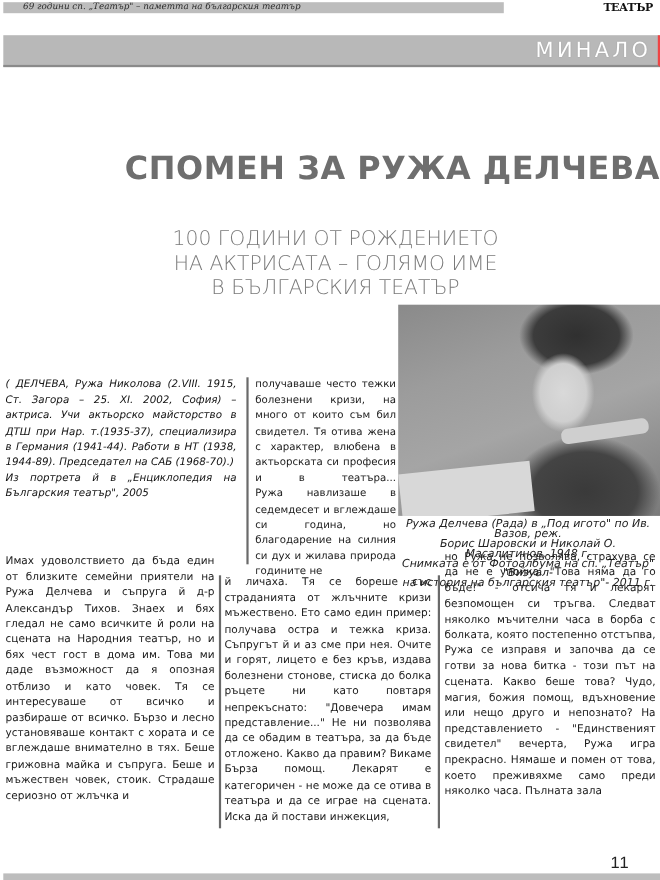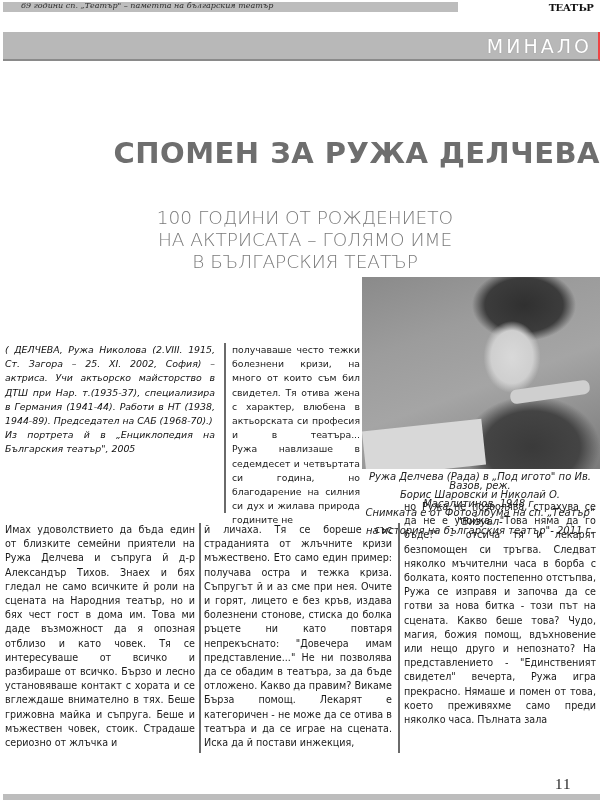--- a/index.html
+++ b/index.html
@@ -76,21 +76,21 @@
     font-family: "DejaVu Sans", sans-serif; font-style: italic; font-weight: normal;
     font-size: 9.4px; line-height: 14.2px; color: #111; text-align: justify;
   }
 
   .vrule { position: absolute; background: #6a6a6a; width: 1.5px; }
 
   .bottom-bar {
     position: absolute; left: 3px; top: 794px; width: 597px; height: 6px; background: #bdbdbd;
   }
   .page-num {
-    position: absolute; left: 555px; top: 776px; font-family: Liberation Serif, serif;
+    position: absolute; left: 555px; top: 776px; font-family: Liberation Sans, sans-serif;
     font-size: 15px; color: #222; letter-spacing: 1px;
   }
 </style>
 </head>
 <body>
 
 <div class="top-strip">
   <span>69 години сп. „Театър" – паметта на българския театър</span>
 </div>
 <div class="logo">ТЕАТЪР</div>
@@ -121,24 +121,24 @@
 
 <div class="intro">
   <p>( ДЕЛЧЕВА, Ружа Николова (2.VIII. 1915, Ст. Загора – 25. XI. 2002, София) – актриса. Учи актьорско майсторство в ДТШ при Нар. т.(1935-37), специализира в Германия (1941-44). Работи в НТ (1938, 1944-89). Председател на САБ (1968-70).)</p>
   <p>Из портрета й в „Енциклопедия на Българския театър", 2005</p>
 </div>
 
 <div class="vrule" style="left:224px; top:343px; height:170px;"></div>
 
 <div class="col" style="left:232px; top:343px; width:128px; font-size:9.3px;">
   <p>получаваше често тежки болезнени кризи, на много от които съм бил свидетел. Тя отива жена с характер, влюбена в актьорската си професия и в театъра...</p>
-  <p class="last">Ружа навлизаше в седемдесет и четвъртата си година, но благодарение на силния си дух и жилава природа годините не</p>
+  <p class="last">Ружа навлизаше в седемдесет и вглеждаше си година, но благодарение на силния си дух и жилава природа годините не</p>
 </div>
 
-<div class="col" style="left:5px; top:523px; width:190px;">
+<div class="col" style="left:5px; top:504px; width:190px;">
   <p class="last">Имах удоволствието да бъда един от близките семейни приятели на Ружа Делчева и съпруга й д-р Александър Тихов. Знаех и бях гледал не само всичките й роли на сцената на Народния театър, но и бях чест гост в дома им. Това ми даде възможност да я опозная отблизо и като човек. Тя се интересуваше от всичко и разбираше от всичко. Бързо и лесно установяваше контакт с хората и се вглеждаше внимателно в тях. Беше грижовна майка и съпруга. Беше и мъжествен човек, стоик. Страдаше сериозно от жлъчка и</p>
 </div>
 
 <div class="vrule" style="left:199px; top:523px; height:230px;"></div>
 
 <div class="col" style="left:204px; top:523px; width:188px;">
   <p class="last">й личаха. Тя се бореше със страданията от жлъчните кризи мъжествено. Ето само един пример: получава остра и тежка криза. Съпругът й и аз сме при нея. Очите и горят, лицето е без кръв, издава болезнени стонове, стиска до болка ръцете ни като повтаря непрекъснато: "Довечера имам представление..." Не ни позволява да се обадим в театъра, за да бъде отложено. Какво да правим? Викаме Бърза помощ. Лекарят е категоричен - не може да се отива в театъра и да се играе на сцената. Иска да й постави инжекция,</p>
 </div>
 
 <div class="vrule" style="left:398px; top:523px; height:230px;"></div>

